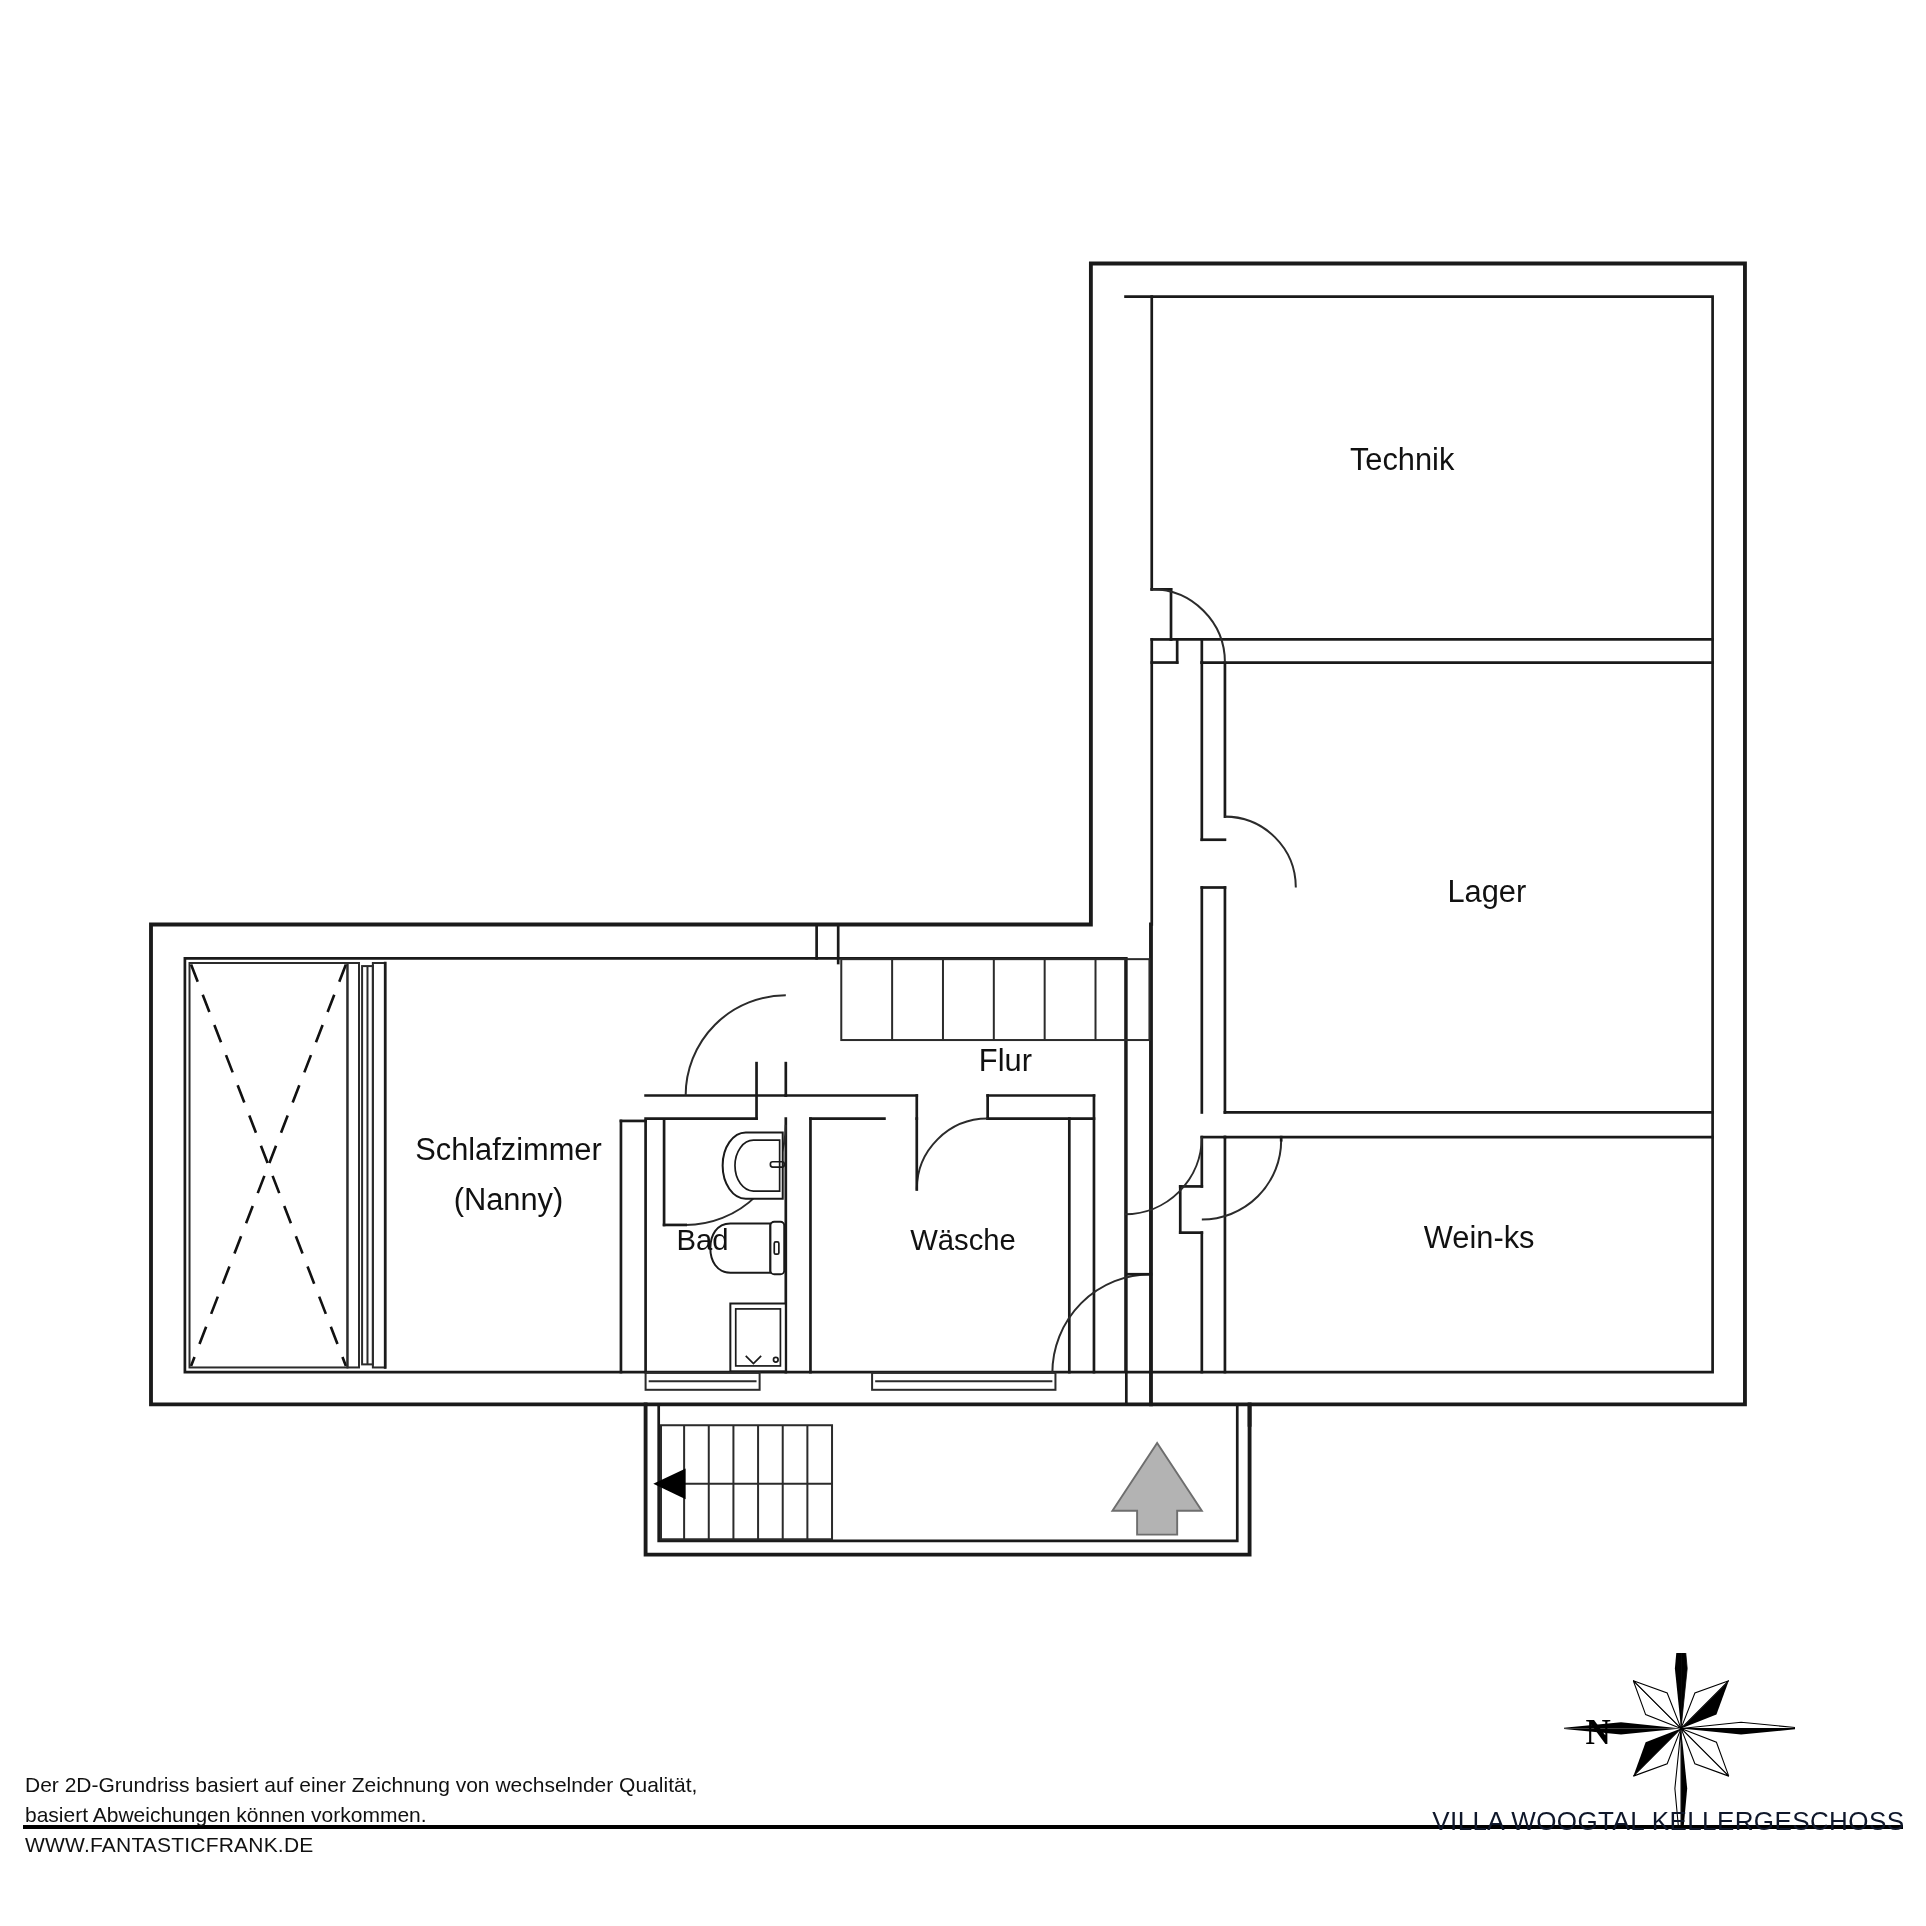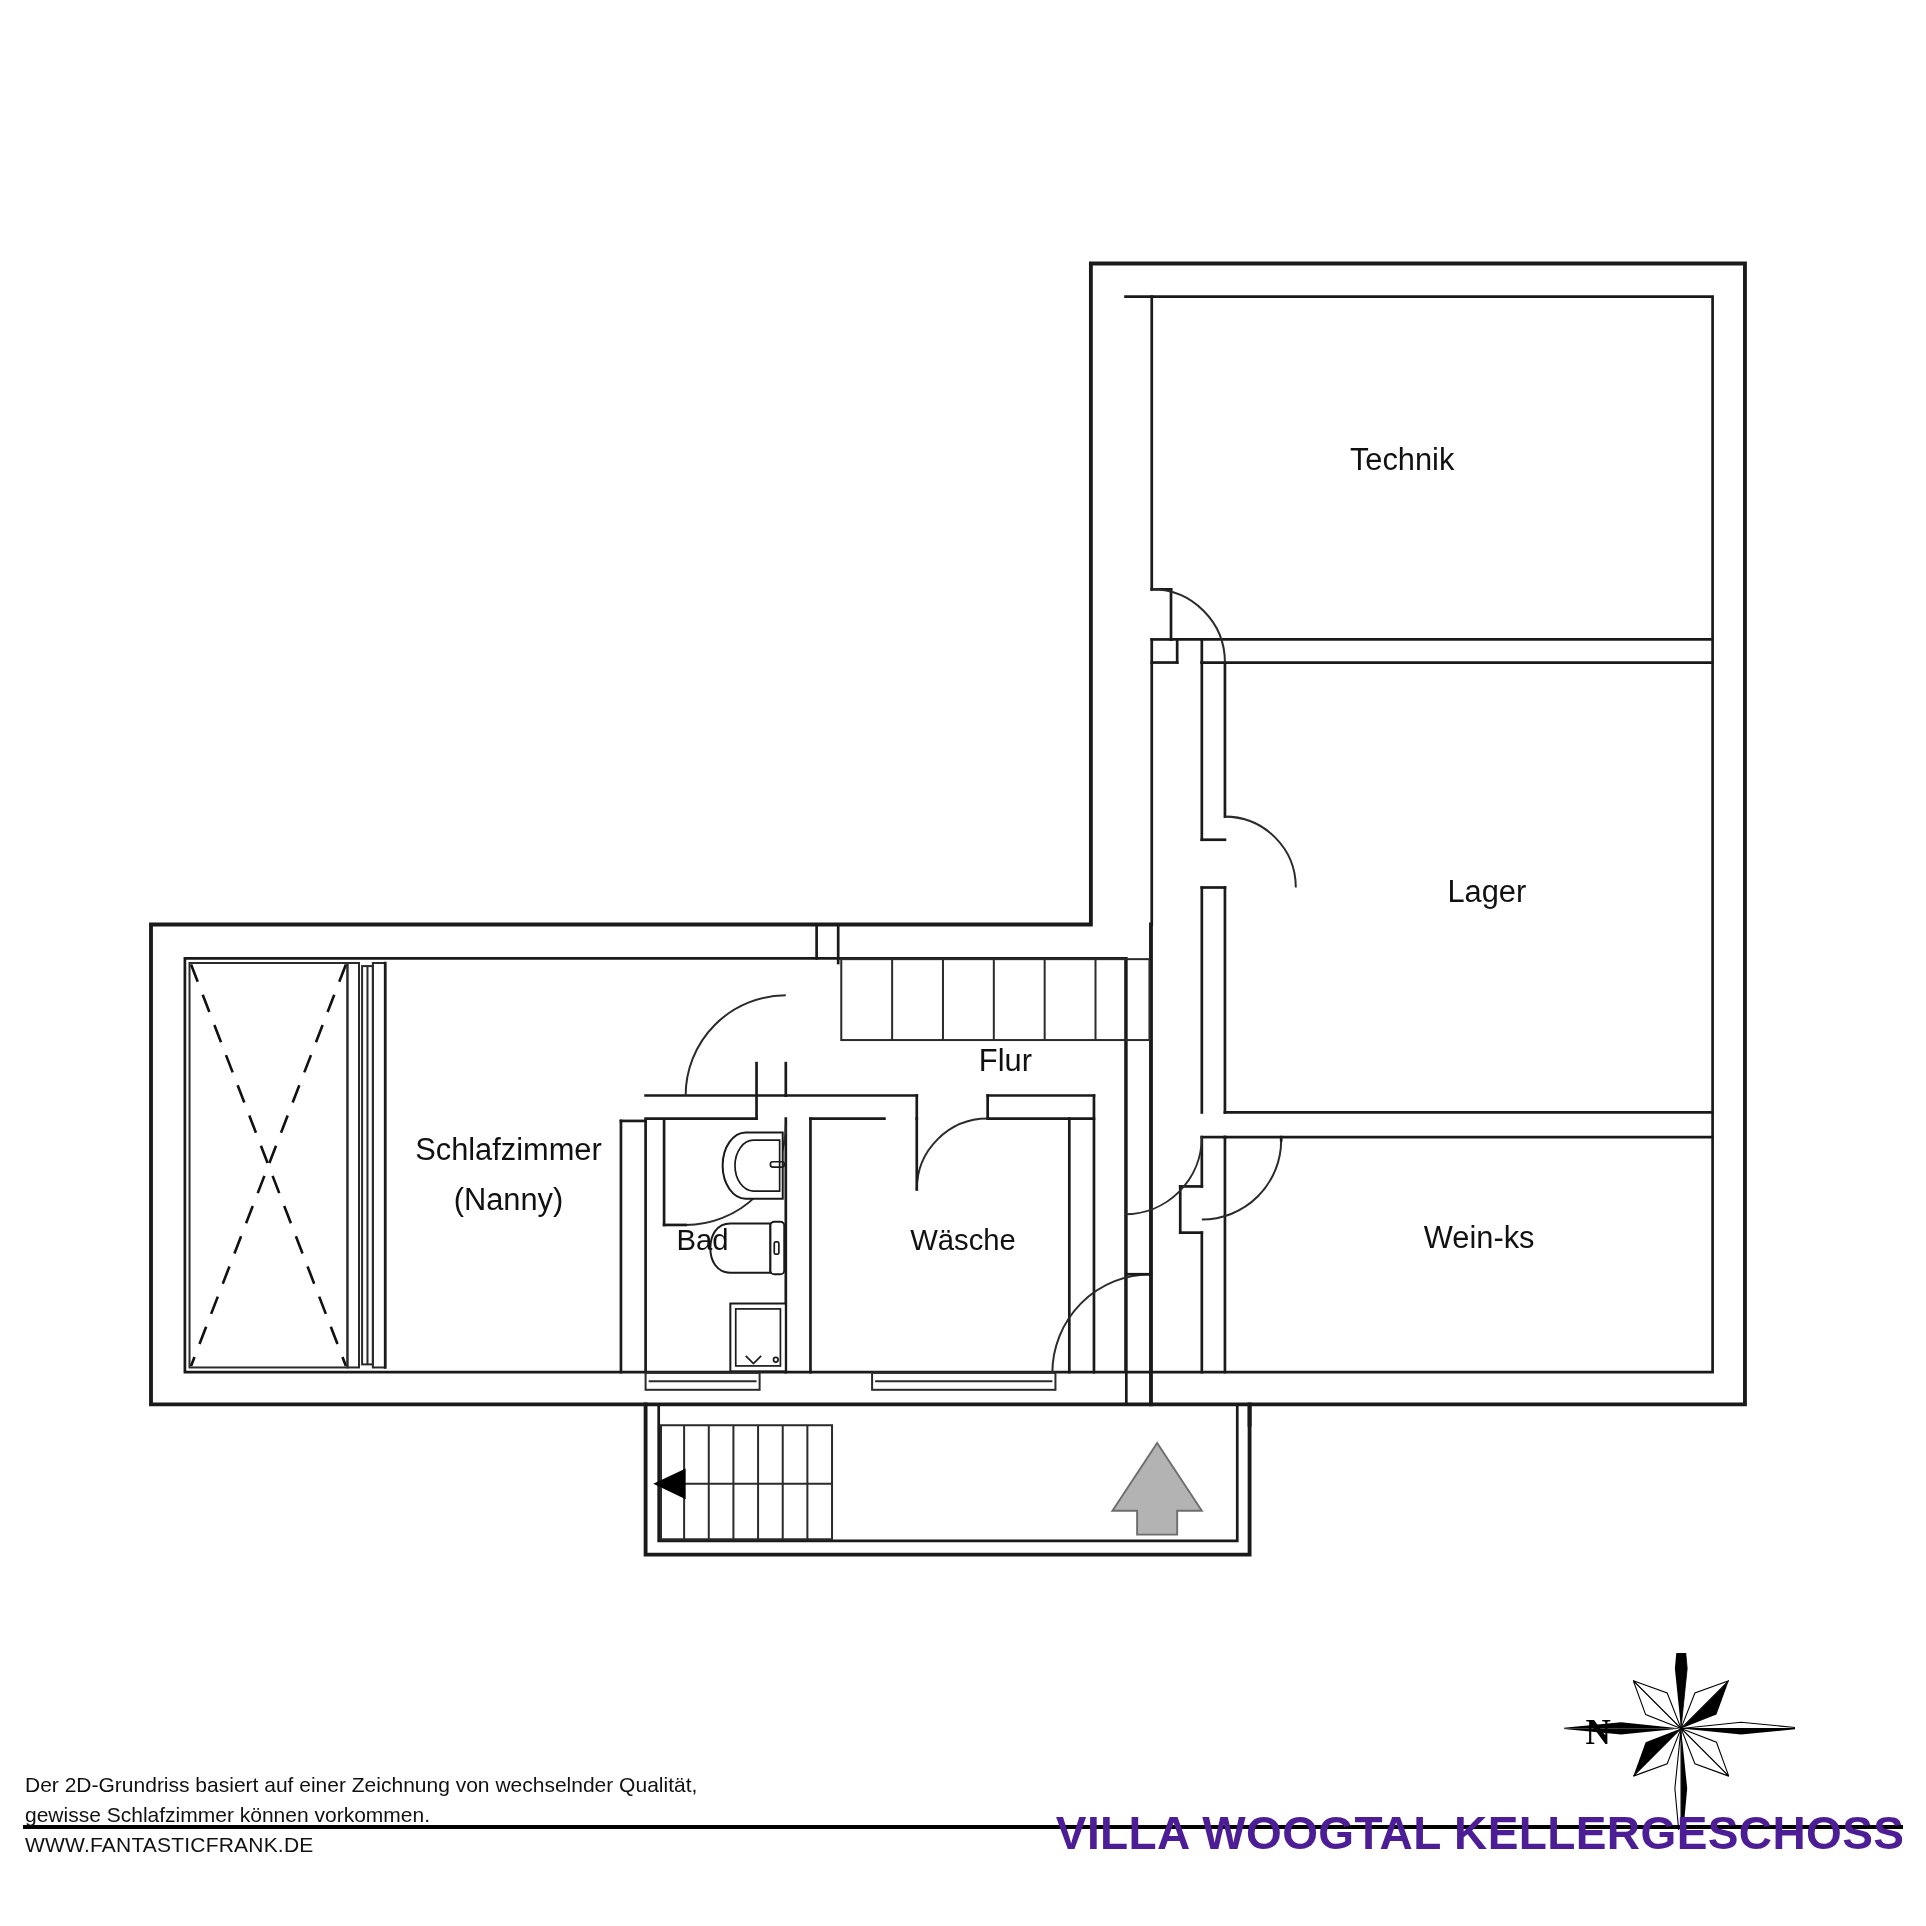--- a/index.html
+++ b/index.html
@@ -115,24 +115,24 @@
     color: #111111;
     font-family: "Liberation Sans", sans-serif;
   }
   #disclaimer .url {
     letter-spacing: 0.2px;
   }
   #plan-title {
     position: absolute;
     right: 21.6px;
     top: 44px;
-    font-size: 46px;
-    font-weight: bold;
+    font-size: 26px;
+    font-weight: normal;
     letter-spacing: 0.4px;
-    color: #4c1d95;
+    color: #0f172a;
     font-family: "Liberation Sans", sans-serif;
     white-space: nowrap;
   }
 
   
   #compass {
     position: absolute;
     left: 1564px;
     top: 1653px;
     width: 231px;
@@ -406,18 +406,18 @@
     </svg>
   </div>
 
 </div>
 
 <div id="footer-rule"></div>
 
 <div id="footer">
   <div id="disclaimer">
     <div>Der 2D-Grundriss basiert auf einer Zeichnung von wechselnder Qualität,</div>
-    <div>gewisse Schlafzimmer können vorkommen.</div>
+    <div>basiert Abweichungen können vorkommen.</div>
     <div class="url">WWW.FANTASTICFRANK.DE</div>
   </div>
   <div id="plan-title">VILLA WOOGTAL KELLERGESCHOSS</div>
 </div>
 
 
 </body></html>

